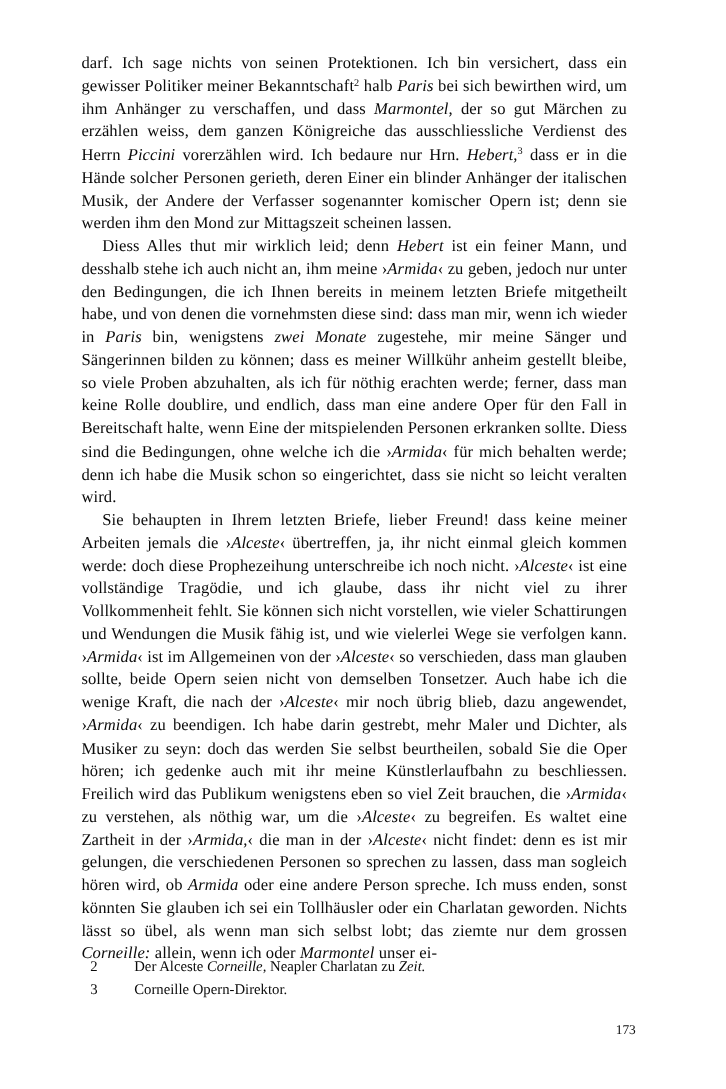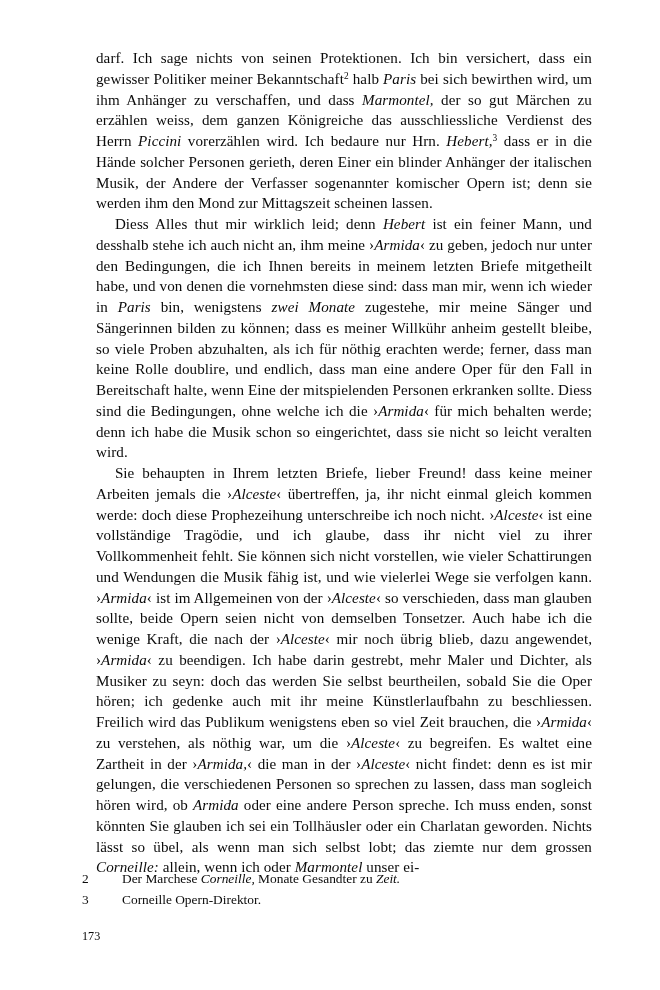--- a/index.html
+++ b/index.html
@@ -17,21 +17,21 @@
   }
   .page {
     position: absolute;
     left: 0; top: 0;
     width: 660px;
     height: 990px;
     overflow: hidden;
   }
   .textblock {
     position: absolute;
-    left: 96px;
+    left: 74px;
     top: 48px;
     width: 496px;
   }
   p.body {
     margin: 0;
     font-size: 15.1px;
     line-height: 20.75px;
     text-align: justify;
     text-justify: inter-word;
     hyphens: none;
@@ -67,20 +67,21 @@
     font-style: normal;
   }
   .fntext {
     flex: 1 1 auto;
   }
   .folio {
     position: absolute;
     left: 82px;
     top: 928px;
     width: 496px;
+    text-align: right;
     font-size: 12.2px;
     line-height: 16px;
   }
 </style>
 </head>
 <body>
 
 <div class="page">
 
   <div class="textblock">
@@ -90,21 +91,21 @@
     <p class="body indent"><span>Diess Alles thut mir wirklich leid; denn </span><i>Hebert</i><span> ist ein feiner Mann, und desshalb stehe ich auch nicht an, ihm meine ›</span><i>Armida</i><span>‹ zu geben, jedoch nur unter den Bedingungen, die ich Ihnen bereits in meinem letzten Briefe mitgetheilt habe, und von denen die vornehmsten diese sind: dass man mir, wenn ich wieder in </span><i>Paris</i><span> bin, wenigstens </span><i>zwei Monate</i><span> zugestehe, mir meine Sänger und Sängerinnen bilden zu können; dass es meiner Willkühr anheim gestellt bleibe, so viele Proben abzuhalten, als ich für nöthig erachten werde; ferner, dass man keine Rolle doublire, und endlich, dass man eine andere Oper für den Fall in Bereitschaft halte, wenn Eine der mitspielenden Personen erkranken sollte. Diess sind die Bedingungen, ohne welche ich die ›</span><i>Armida</i><span>‹ für mich behalten werde; denn ich habe die Musik schon so eingerichtet, dass sie nicht so leicht veralten wird.</span></p>
 
     <p class="body indent"><span>Sie behaupten in Ihrem letzten Briefe, lieber Freund! dass keine meiner Arbeiten jemals die ›</span><i>Alceste</i><span>‹ übertreffen, ja, ihr nicht einmal gleich kommen werde: doch diese Prophezeihung unterschreibe ich noch nicht. ›</span><i>Alceste</i><span>‹ ist eine vollständige Tragödie, und ich glaube, dass ihr nicht viel zu ihrer Vollkommenheit fehlt. Sie können sich nicht vorstellen, wie vieler Schattirungen und Wendungen die Musik fähig ist, und wie vielerlei Wege sie verfolgen kann. ›</span><i>Armida</i><span>‹ ist im Allgemeinen von der ›</span><i>Alceste</i><span>‹ so verschieden, dass man glauben sollte, beide Opern seien nicht von demselben Tonsetzer. Auch habe ich die wenige Kraft, die nach der ›</span><i>Alceste</i><span>‹ mir noch übrig blieb, dazu angewendet, ›</span><i>Armida</i><span>‹ zu beendigen. Ich habe darin gestrebt, mehr Maler und Dichter, als Musiker zu seyn: doch das werden Sie selbst beurtheilen, sobald Sie die Oper hören; ich gedenke auch mit ihr meine Künstlerlaufbahn zu beschliessen. Freilich wird das Publikum wenigstens eben so viel Zeit brauchen, die ›</span><i>Armida</i><span>‹ zu verstehen, als nöthig war, um die ›</span><i>Alceste</i><span>‹ zu begreifen. Es waltet eine Zartheit in der ›</span><i>Armida,</i><span>‹ die man in der ›</span><i>Alceste</i><span>‹ nicht findet: denn es ist mir gelungen, die verschiedenen Personen so sprechen zu lassen, dass man sogleich hören wird, ob </span><i>Armida</i><span> oder eine andere Person spreche. Ich muss enden, sonst könnten Sie glauben ich sei ein Tollhäusler oder ein Charlatan geworden. Nichts lässt so übel, als wenn man sich selbst lobt; das ziemte nur dem grossen </span><i>Corneille:</i><span> allein, wenn ich oder </span><i>Marmontel</i><span> unser ei-</span></p>
 
   </div>
 
   <div class="footnotes">
 
     <div class="fnrow">
       <span class="fnnum">2</span>
-      <span class="fntext"><span>Der Marchese </span><i>Corneille,</i><span> Monate Gesandter zu </span><i>Zeit.</i><span></span></span>
+      <span class="fntext"><span>Der Alceste </span><i>Corneille,</i><span> Neapler Charlatan zu </span><i>Zeit.</i><span></span></span>
     </div>
 
     <div class="fnrow">
       <span class="fnnum">3</span>
       <span class="fntext"><span>Corneille Opern-Direktor.</span><i></i><span></span><i></i><span></span></span>
     </div>
 
   </div>
 
   <div class="folio">173</div>

